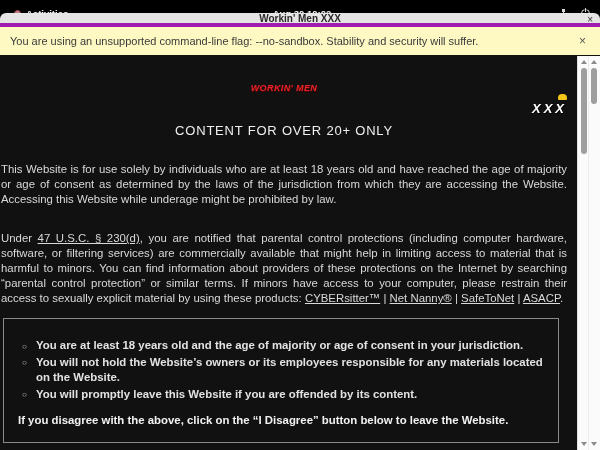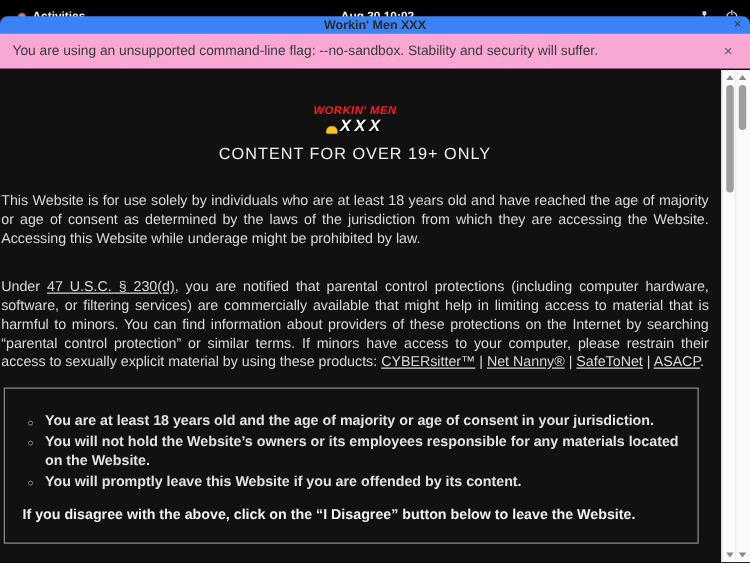--- a/index.html
+++ b/index.html
@@ -22,38 +22,38 @@
   .net-ico i { position:absolute; background:#d8d8d8; }
   .net-ico .n1 { width:3px; height:3px; left:4px; top:0; }
   .net-ico .n2 { width:3px; height:3px; left:0; bottom:0; }
   .net-ico .n3 { width:3px; height:3px; right:0; bottom:0; }
   .net-ico .n4 { width:1px; height:3px; left:5px; top:3px; }
   .net-ico .n5 { width:8px; height:1px; left:1px; top:5px; }
   .pow-ico { width:9px; height:9px; border:1.3px solid #d8d8d8; border-radius:50%; position:relative; }
   .pow-ico:before { content:""; position:absolute; left:2.6px; top:-2px; width:1.3px; height:4px; background:#d8d8d8; box-shadow:0 0 0 0.5px #000; }
 
   
-  .titlebar { position:absolute; top:13px; left:0; right:0; height:16px; background:#3b82f6;
-              border-radius:6px 6px 0 0; border-bottom:1px solid #a21caf;
+  .titlebar { position:absolute; top:13px; left:0; right:0; height:16px; background:#e5e5e5;
+              border-radius:6px 6px 0 0; border-bottom:6px solid #a21caf;
               display:flex; align-items:center; justify-content:center;
               font-size:10px; font-weight:bold; color:#2a2a2a; }
   .titlebar-close { position:absolute; right:7px; top:1px; font-size:10px; color:#333; font-weight:normal; cursor:default; }
 
   
-  .infobar { position:absolute; top:27px; left:0; right:0; height:28px; background:#f9a8d4;
+  .infobar { position:absolute; top:27px; left:0; right:0; height:28px; background:#fef9c3;
              display:flex; align-items:center; font-size:11px; color:#3a3a3a; padding:0 10px; }
   .infobar-close { margin-left:auto; color:#5a5a5a; font-size:12px; cursor:default; padding-right:4px; }
 
   
   .content { position:absolute; top:55px; left:0; right:0; bottom:0; background:#111;
              color:#dcdcdc; overflow:hidden; padding:0 33px 0 1px; }
   .logo { margin-top:29px; text-align:center; line-height:1; }
   .logo-top { font-size:9px; font-weight:bold; font-style:italic; color:#e8242a;
               letter-spacing:0.4px; text-shadow:0.5px 0.5px 0 #5a0000; }
-  .logo-xxx-row { display:flex; align-items:flex-end; justify-content:center; gap:2px; margin-top:1px; }
+  .logo-xxx-row { display:flex; align-items:flex-end; justify-content:center; gap:2px; margin-top:1px;flex-direction:column; }
   .hat { width:9px; height:6px; background:#f5c518; border-radius:4px 4px 1px 1px; }
   .logo-xxx { font-size:13px; font-weight:bold; font-style:italic; color:#fff; letter-spacing:3px;
               text-shadow:1px 1px 0 #000; }
   .heading { margin-top:8px; text-align:center; color:#f0f0f0; font-size:13px; letter-spacing:0.8px; }
   p.para { margin-top:24px; font-size:11.4px; line-height:15px; text-align:justify; color:#d9d9d9; }
   a.lnk { color:#d9d9d9; text-decoration:underline; cursor:pointer; }
 
   .agreement-box { margin:12px 8px 0 2px; border:1px solid #8a8a8a; padding:11px 14px 13px 14px;
                    font-size:11.4px; line-height:15.5px; color:#e2e2e2; }
   .box-bold { font-weight:bold; color:#f2f2f2; }
@@ -114,21 +114,21 @@
   <div class="content">
 
     <div class="logo">
       <div class="logo-top">WORKIN' MEN</div>
       <div class="logo-xxx-row">
         <span class="hat"></span>
         <span class="logo-xxx">XXX</span>
       </div>
     </div>
 
-    <div class="heading">CONTENT FOR OVER 19+ ONLY</div>
+    <div class="heading">CONTENT FOR OVER 20+ ONLY</div>
 
     <p class="para">This Website is for use solely by individuals who are at least 18 years old and have reached the age of majority or age of consent as determined by the laws of the jurisdiction from which they are accessing the Website. Accessing this Website while underage might be prohibited by law.</p>
 
     <p class="para"><span>Under </span><a class="lnk">47 U.S.C. § 230(d)</a><span>, you are notified that parental control protections (including computer hardware, software, or filtering services) are commercially available that might help in limiting access to material that is harmful to minors. You can find information about providers of these protections on the Internet by searching “parental control protection” or similar terms. If minors have access to your computer, please restrain their access to sexually explicit material by using these products: </span><a class="lnk">CYBERsitter™</a><span> | </span><a class="lnk">Net Nanny®</a><span> | </span><a class="lnk">SafeToNet</a><span> | </span><a class="lnk">ASACP</a><span>.</span></p>
 
     <div class="agreement-box">
       <ul>
         <li>You are at least 18 years old and the age of majority or age of consent in your jurisdiction.</li>
         <li>You will not hold the Website’s owners or its employees responsible for any materials located on the Website.</li>
         <li>You will promptly leave this Website if you are offended by its content.</li>

